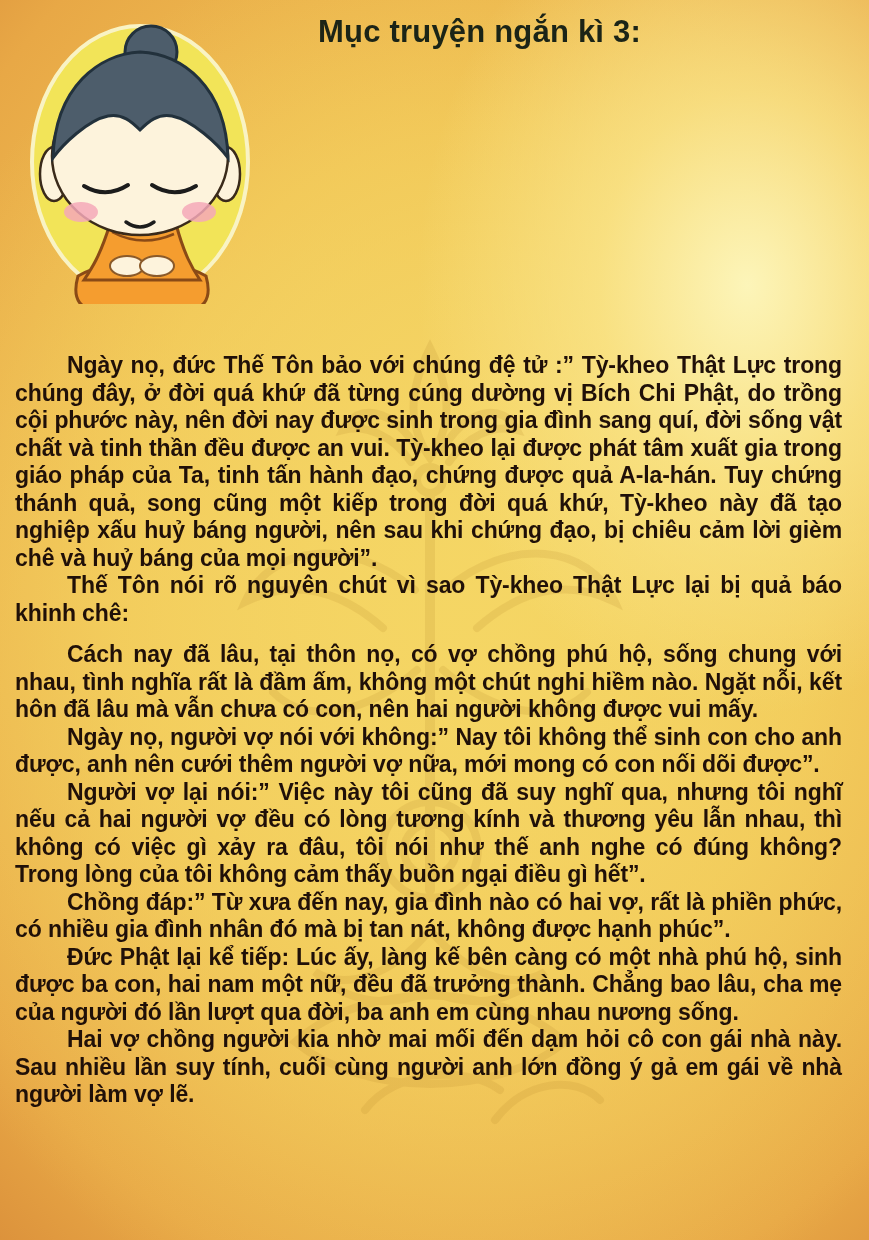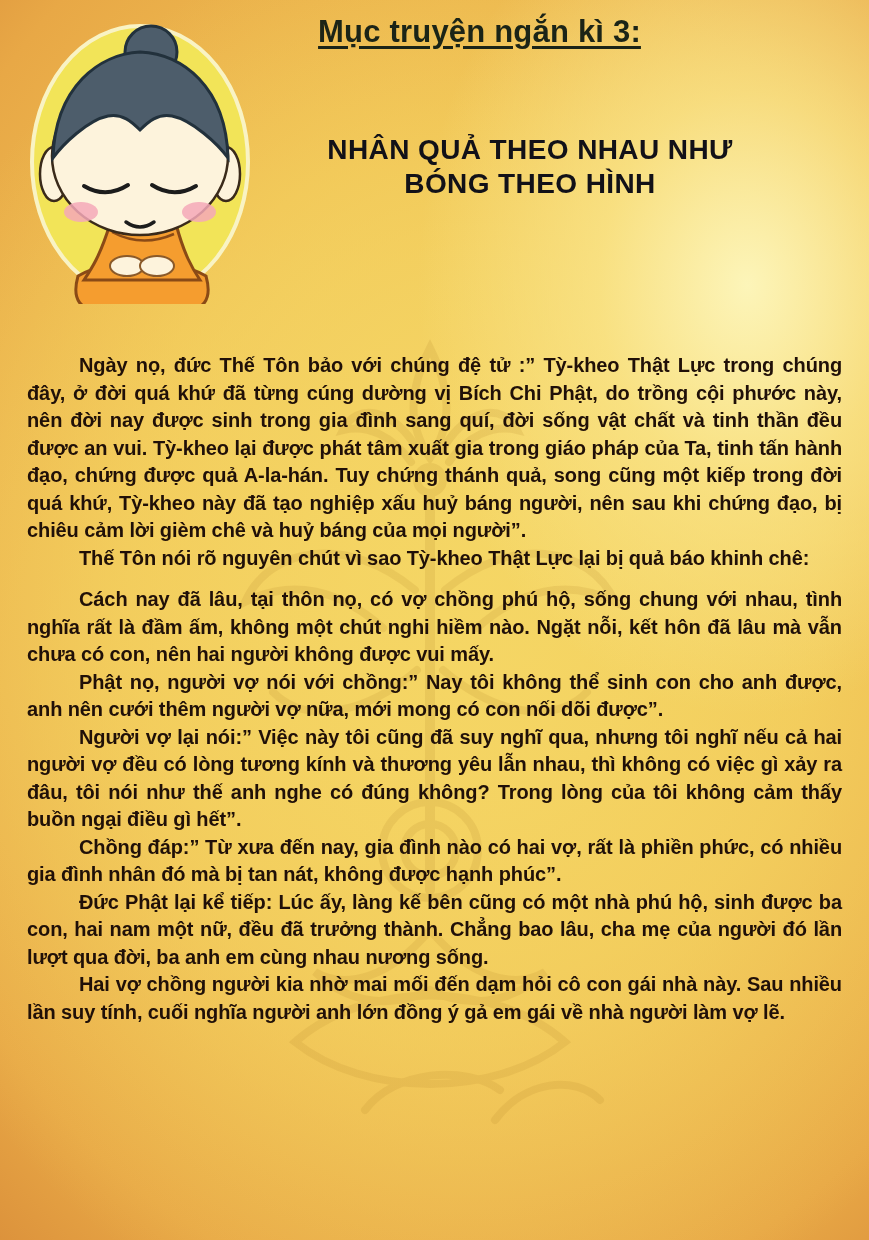--- a/index.html
+++ b/index.html
@@ -17,35 +17,34 @@
   .watermark{
     position:absolute;left:165px;top:330px;width:530px;height:840px;
     opacity:.17;pointer-events:none;
   }
   .buddha{position:absolute;left:24px;top:16px;width:232px;height:288px;}
   .page-title{
     position:absolute;top:14px;left:90px;right:0;
     text-align:center;
     font-size:31px;font-weight:bold;
     color:var(--title-text,#1b2417);
-    text-decoration:underline;
     text-underline-offset:4px;
     letter-spacing:.2px;
   }
   .heading{
     position:absolute;top:133px;left:260px;width:540px;
     text-align:center;
     font-size:28px;font-weight:bold;line-height:1.2;
     color:var(--heading-text,#121118);
     letter-spacing:.4px;
   }
   .story{
-    position:absolute;top:352px;left:27px;right:27px;
+    position:absolute;top:352px;left:15px;right:27px;
     color:var(--body-text,#201008);
-    font-size:20px;font-weight:bold;line-height:27.5px;
+    font-size:23px;font-weight:bold;line-height:27.5px;
     text-align:justify;
     letter-spacing:-.1px;
   }
   .story p{margin:0;text-indent:52px;}
   .story p.gap-before{margin-top:14px;}
 </style>
 </head>
 <body>
 
 <div class="page">
@@ -104,29 +103,25 @@
     <path d="M128,169 Q150,183 172,170" fill="none" stroke="#1c1c1c" stroke-width="4" stroke-linecap="round"></path>
 
     <ellipse cx="57" cy="196" rx="17" ry="10" fill="var(--cheek,#f5a8b8)" opacity=".85"></ellipse>
     <ellipse cx="175" cy="196" rx="17" ry="10" fill="var(--cheek,#f5a8b8)" opacity=".85"></ellipse>
 
     <path d="M102,206 Q116,216 130,206" fill="none" stroke="#1c1c1c" stroke-width="3.5" stroke-linecap="round"></path>
   </svg>
 
   <div class="page-title">Mục truyện ngắn kì 3:</div>
 
-  <div class="heading">
-    <div>NHÂN QUẢ THEO NHAU NHƯ</div>
-    <div>BÓNG THEO HÌNH</div>
-  </div>
 
   <div class="story">
     <p>Ngày nọ, đức Thế Tôn bảo với chúng đệ tử :” Tỳ-kheo Thật Lực trong chúng đây, ở đời quá khứ đã từng cúng dường vị Bích Chi Phật, do trồng cội phước này, nên đời nay được sinh trong gia đình sang quí, đời sống vật chất và tinh thần đều được an vui. Tỳ-kheo lại được phát tâm xuất gia trong giáo pháp của Ta, tinh tấn hành đạo, chứng được quả A-la-hán. Tuy chứng thánh quả, song cũng một kiếp trong đời quá khứ, Tỳ-kheo này đã tạo nghiệp xấu huỷ báng người, nên sau khi chứng đạo, bị chiêu cảm lời gièm chê và huỷ báng của mọi người”.</p>
     <p>Thế Tôn nói rõ nguyên chút vì sao Tỳ-kheo Thật Lực lại bị quả báo khinh chê:</p>
     <p class="gap-before">Cách nay đã lâu, tại thôn nọ, có vợ chồng phú hộ, sống chung với nhau, tình nghĩa rất là đầm ấm, không một chút nghi hiềm nào. Ngặt nỗi, kết hôn đã lâu mà vẫn chưa có con, nên hai người không được vui mấy.</p>
-    <p>Phật nọ, người vợ nói với chồng:” Nay tôi không thể sinh con cho anh được, anh nên cưới thêm người vợ nữa, mới mong có con nối dõi được”.</p>
+    <p>Ngày nọ, người vợ nói với không:” Nay tôi không thể sinh con cho anh được, anh nên cưới thêm người vợ nữa, mới mong có con nối dõi được”.</p>
     <p>Người vợ lại nói:” Việc này tôi cũng đã suy nghĩ qua, nhưng tôi nghĩ nếu cả hai người vợ đều có lòng tương kính và thương yêu lẫn nhau, thì không có việc gì xảy ra đâu, tôi nói như thế anh nghe có đúng không? Trong lòng của tôi không cảm thấy buồn ngại điều gì hết”.</p>
     <p>Chồng đáp:” Từ xưa đến nay, gia đình nào có hai vợ, rất là phiền phức, có nhiều gia đình nhân đó mà bị tan nát, không được hạnh phúc”.</p>
-    <p>Đức Phật lại kể tiếp: Lúc ấy, làng kế bên cũng có một nhà phú hộ, sinh được ba con, hai nam một nữ, đều đã trưởng thành. Chẳng bao lâu, cha mẹ của người đó lần lượt qua đời, ba anh em cùng nhau nương sống.</p>
-    <p>Hai vợ chồng người kia nhờ mai mối đến dạm hỏi cô con gái nhà này. Sau nhiều lần suy tính, cuối nghĩa người anh lớn đồng ý gả em gái về nhà người làm vợ lẽ.</p>
+    <p>Đức Phật lại kể tiếp: Lúc ấy, làng kế bên càng có một nhà phú hộ, sinh được ba con, hai nam một nữ, đều đã trưởng thành. Chẳng bao lâu, cha mẹ của người đó lần lượt qua đời, ba anh em cùng nhau nương sống.</p>
+    <p>Hai vợ chồng người kia nhờ mai mối đến dạm hỏi cô con gái nhà này. Sau nhiều lần suy tính, cuối cùng người anh lớn đồng ý gả em gái về nhà người làm vợ lẽ.</p>
   </div>
 
 </div>
 
 </body></html>

